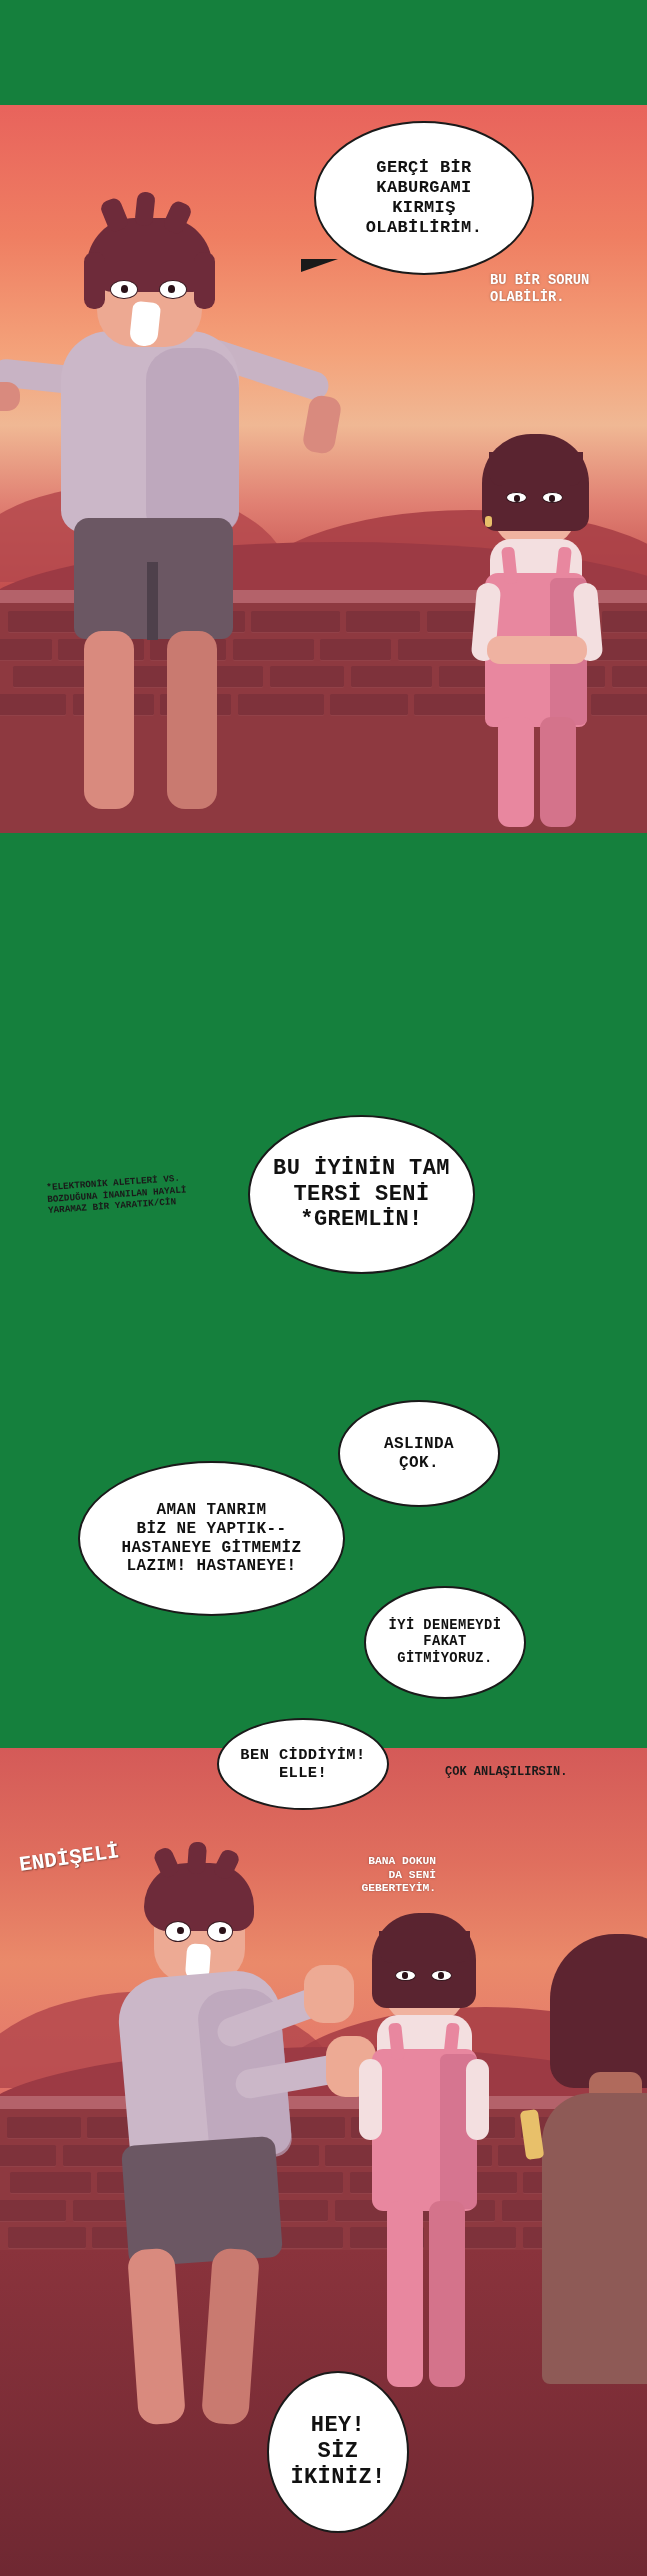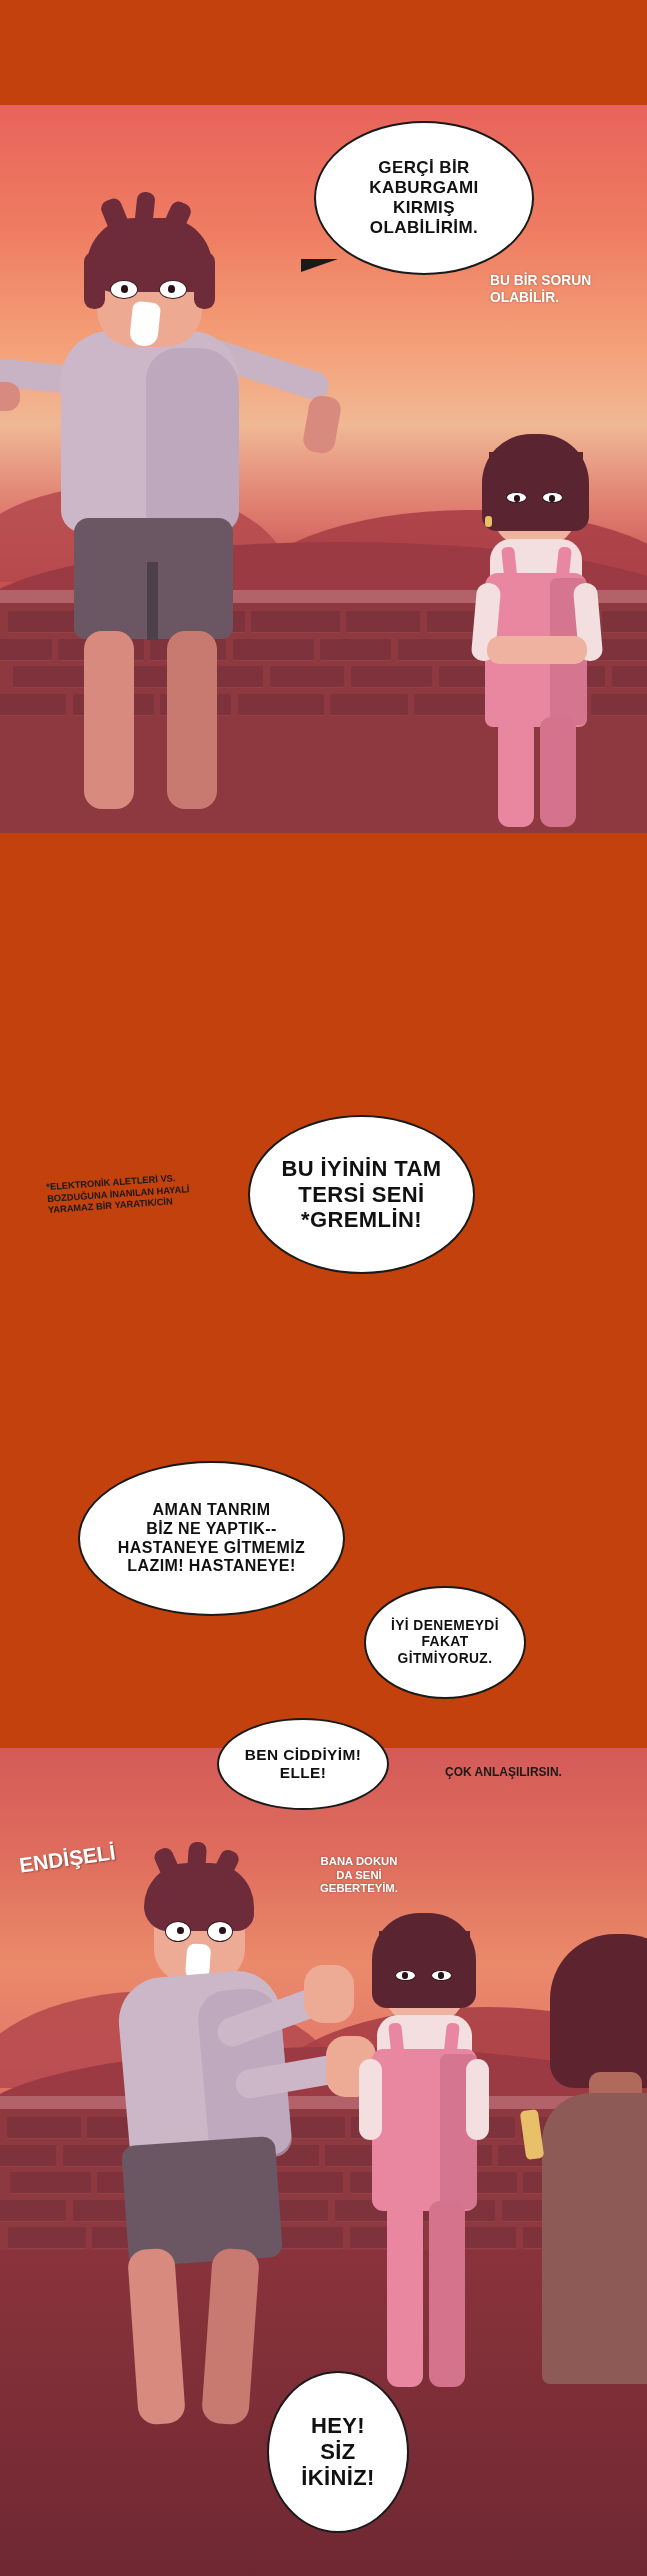--- a/index.html
+++ b/index.html
@@ -8,22 +8,23 @@
     background: #ffffff;
   }
   body {
     font-family: "Liberation Sans", sans-serif;
   }
   #page {
     position: relative;
     width: 647px;
     height: 2576px;
     margin: 0 auto;
-    background: #c2410c;
+    background: #15803d;
     overflow: hidden;
+    font-family: Liberation Mono, monospace;
   }
 
   
   .panel {
     position: absolute;
     left: 0;
     width: 647px;
     overflow: hidden;
   }
   #panel-1 { top: 105px; height: 728px; }
@@ -267,20 +268,24 @@
 BOZDUĞUNA İNANILAN HAYALİ
 YARAMAZ BİR YARATIK/CİN</div>
 
   <div class="bubble" style="left:248px; top:1115px; width:227px; height:159px; font-size:22px;">
     <span>BU İYİNİN TAM
 TERSİ SENİ
 *GREMLİN!</span>
   </div>
 
 
+  <div class="bubble" style="left:338px; top:1400px; width:162px; height:107px; font-size:16px;">
+    <span>ASLINDA
+ÇOK.</span>
+  </div>
 
   <div class="bubble" style="left:364px; top:1586px; width:162px; height:113px; font-size:13.8px;">
     <span>İYİ DENEMEYDİ
 FAKAT
 GİTMİYORUZ.</span>
   </div>
 
   <div class="bubble" style="left:78px; top:1461px; width:267px; height:155px; font-size:16px;">
     <span>AMAN TANRIM
 BİZ NE YAPTIK--
@@ -400,21 +405,21 @@
 
     <div class="fig" style="left:550px; top:178px; width:113px; height:453px;">
       <div class="sh" style="left:0px; top:8px; width:138px; height:154px; background:#5d2430; border-radius:65px 65px 24px 24px;"></div>
       <div class="sh" style="left:39px; top:146px; width:53px; height:40px; background:#b06a5c; border-radius:11.3px;"></div>
       <div class="sh" style="left:-8px; top:167px; width:154px; height:291px; background:#8e5a56; border-radius:49px 49px 8px 8px;"></div>
       <div class="sh" style="left:-27.5px; top:184px; width:18px; height:49px; background:#e8c06a; border-radius:4.9px; transform:rotate(-8deg);"></div>
     </div>
 
     <div class="excited" style="left:19.4px; top:99px; font-size:21px;">ENDİŞELİ</div>
 
-    <div class="caption caption-white" style="left:282px; top:107px; width:154px; font-size:11.3px; text-align:center;">BANA DOKUN
+    <div class="caption caption-white" style="left:282px; top:107px; width:154px; font-size:11.3px; text-align:right;">BANA DOKUN
 DA SENİ
 GEBERTEYİM.</div>
 
     <div class="bubble" style="left:267px; top:623px; width:142px; height:162px; font-size:22px;">
       <span>HEY!
 SİZ
 İKİNİZ!</span>
     </div>
   </div>
 

